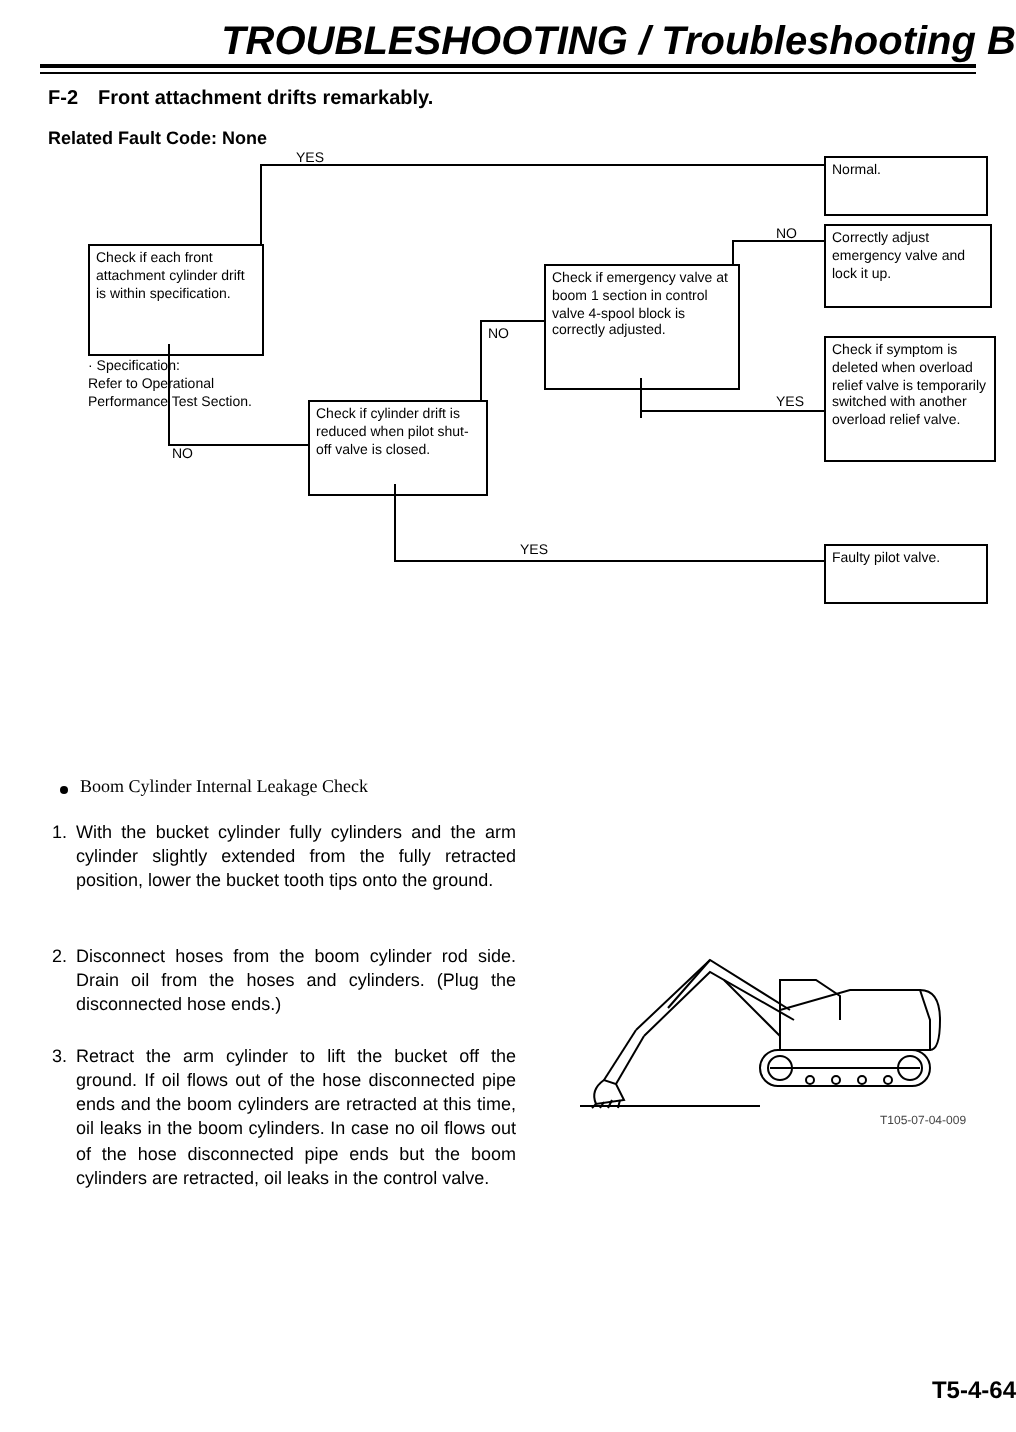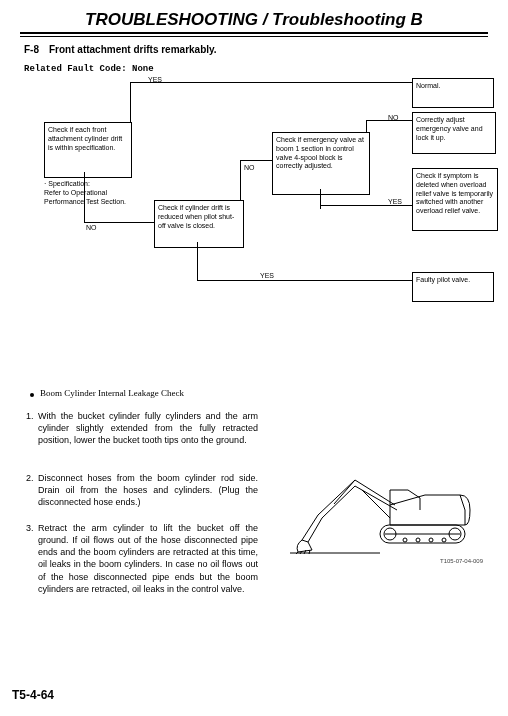--- a/index.html
+++ b/index.html
@@ -12,22 +12,22 @@
     overflow: hidden;
   }
   .page {
     position: absolute;
     left: 0; top: 0;
     width: 508px; height: 716px;
   }
   .title {
     position: absolute;
     left: 0; right: 0; top: 10px;
-    text-align: center;
-    font-size: 17px;
+    text-align: right;
+    font-size: 20px;
     font-weight: bold;
     font-style: italic;
   }
   .title-rule {
     position: absolute;
     left: 20px; right: 20px; top: 32px;
     border-top: 2px solid #000;
     border-bottom: 1px solid #000;
     height: 2px;
   }
@@ -35,21 +35,20 @@
     position: absolute;
     left: 24px; top: 44px;
     font-size: 10px;
     font-weight: bold;
   }
   .related-code {
     position: absolute;
     left: 24px; top: 64px;
     font-size: 9px;
     font-weight: bold;
-    font-family: Liberation Mono, monospace;
   }
   .flow {
     position: absolute;
     left: 0; top: 0;
   }
   .box {
     position: absolute;
     border: 1px solid #000;
     background: #fff;
     font-size: 7px;
@@ -105,35 +104,35 @@
     width: 190px; height: 100px;
   }
   .img-id {
     position: absolute;
     left: 440px; top: 558px;
     font-size: 6px;
     color: #444;
   }
   .pagenum {
     position: absolute;
-    left: 12px; right: 0; bottom: 14px;
-    text-align: left;
+    left: 0; right: 0; bottom: 14px;
+    text-align: right;
     font-size: 12px;
     font-weight: bold;
   }
 </style>
 </head>
 <body>
 
 <div class="page">
 
   <div class="title">TROUBLESHOOTING / Troubleshooting B</div>
   <div class="title-rule"></div>
 
-  <div class="section-title">F-8 Front attachment drifts remarkably.</div>
+  <div class="section-title">F-2 Front attachment drifts remarkably.</div>
   <div class="related-code">Related Fault Code: None</div>
 
   <div class="flow">
 
     <div class="box" style="left:44px; top:122px; width:80px; height:48px;">Check if each front attachment cylinder drift is within specification.</div>
 
     <div class="spec-note" style="left:44px; top:180px; width:88px; white-space:pre-line;">· Specification:
 Refer to Operational Performance Test Section.</div>
 
     <div class="v-line" style="left:130px; top:82px; height:40px;"></div>

